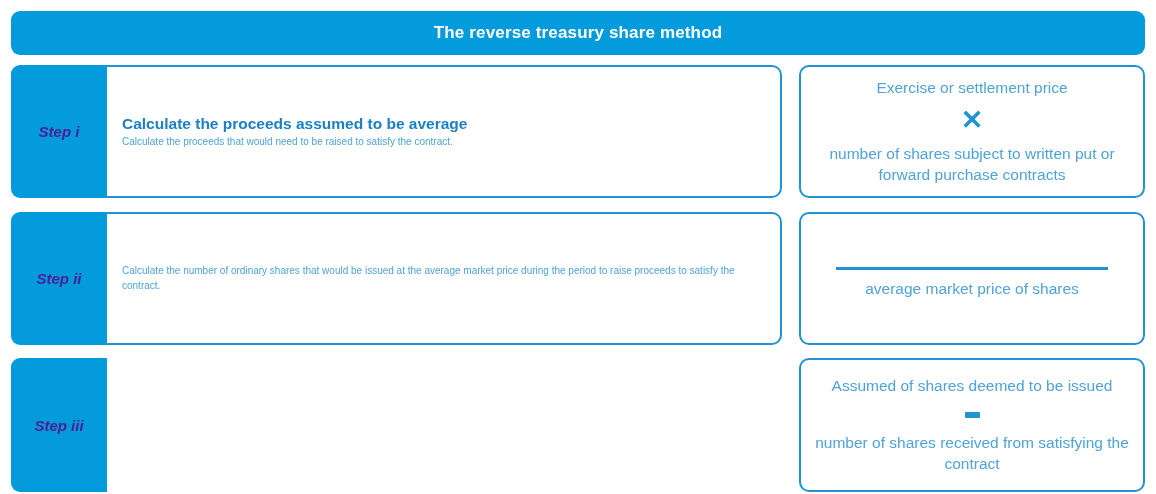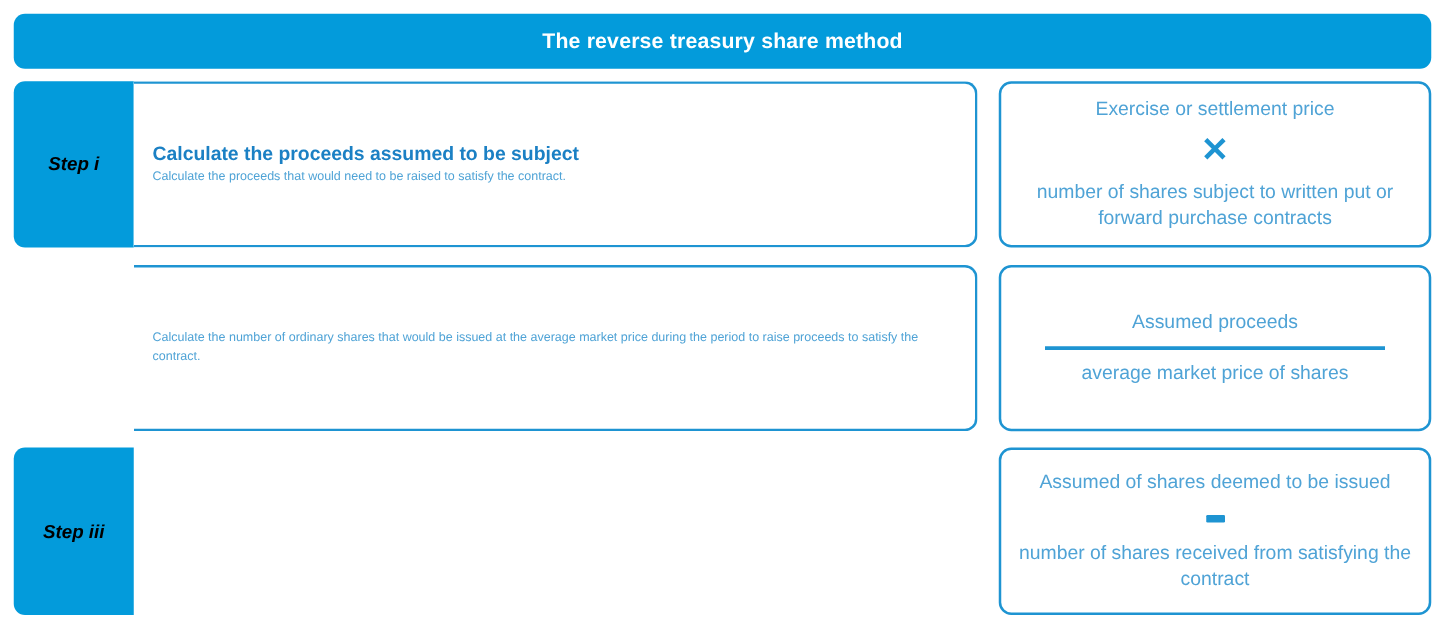--- a/index.html
+++ b/index.html
@@ -68,21 +68,21 @@
     width: 96px;
     height: 100%;
     background: #039BDB;
     border-radius: 9px 0 0 9px;
     display: flex;
     align-items: center;
     justify-content: center;
     box-sizing: border-box;
   }
   .step-tab-label {
-    color: #000000;
+    color: #4c1d95;
     font-size: 15px;
     font-weight: bold;
     font-style: italic;
   }
 
   .step-card {
     position: absolute;
     left: 96px;
     top: 0;
     right: 0;
@@ -165,39 +165,41 @@
   <div class="header-bar">
     <div class="header-title">The reverse treasury share method</div>
   </div>
 
   <div class="row row-1">
     <div class="step-block">
       <div class="step-tab">
         <span class="step-tab-label">Step i</span>
       </div>
       <div class="step-card">
-        <div class="step-heading">Calculate the proceeds assumed to be subject</div>
+        <div class="step-heading">Calculate the proceeds assumed to be average</div>
         <div class="step-body">Calculate the proceeds that would need to be raised to satisfy the contract.</div>
       </div>
     </div>
     <div class="formula-card">
       <div class="formula-line formula-top">Exercise or settlement price</div>
       <div class="op-times">✕</div>
       <div class="formula-line formula-bottom">number of shares subject to written put or forward purchase contracts</div>
     </div>
   </div>
 
   <div class="row row-2">
     <div class="step-block">
+      <div class="step-tab">
+        <span class="step-tab-label">Step ii</span>
+      </div>
       <div class="step-card">
         <div class="step-body">Calculate the number of ordinary shares that would be issued at the average market price during the period to raise proceeds to satisfy the contract.</div>
       </div>
     </div>
     <div class="formula-card">
-      <div class="formula-line formula-top">Assumed proceeds</div>
       <span class="op-divide"></span>
       <div class="formula-line formula-bottom">average market price of shares</div>
     </div>
   </div>
 
   <div class="row row-3">
     <div class="step-block">
       <div class="step-tab">
         <span class="step-tab-label">Step iii</span>
       </div>

